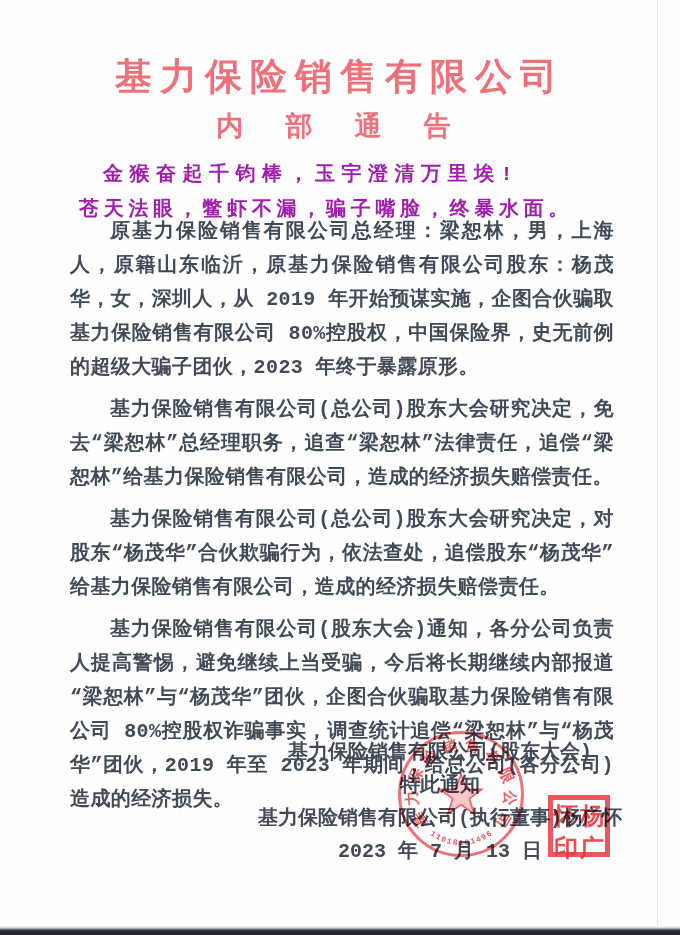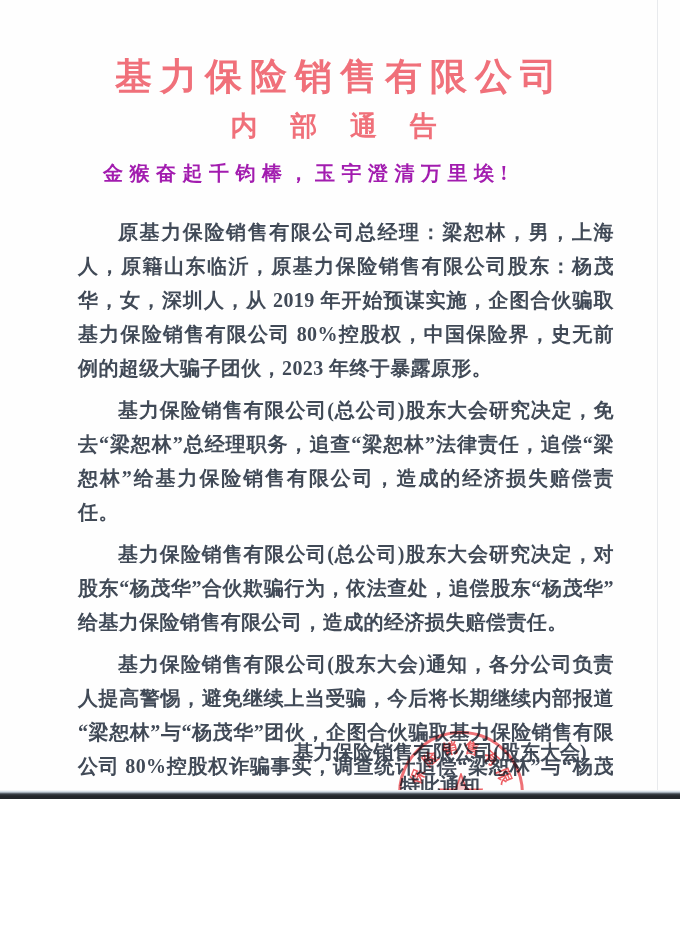--- a/index.html
+++ b/index.html
@@ -1,21 +1,21 @@
 <!DOCTYPE html>
 <html lang="zh"><head>
 <meta charset="utf-8">
 <style>
   html,body{margin:0;padding:0;background:#ffffff;}
   .page{
     position:relative;
-    width:680px;height:799px;
+    width:680px;height:935px;
     background:#fefefe;
     overflow:hidden;
-    font-family:Liberation Serif, serif;
+    font-family:Liberation Mono, monospace;
   }
   
   .title1,.title2{
     position:absolute;left:0;width:100%;
     text-align:center;
     color:#f0707a;
     font-weight:700;
     margin:0;
   }
   .title1{top:52px;font-size:37px;letter-spacing:8px;}
@@ -23,21 +23,21 @@
   
   .slogan{
     position:absolute;left:63px;right:66px;margin:0;
     color:#a21caf;font-weight:700;font-size:20px;
     white-space:nowrap;
   }
   .slogan1{top:160px;text-indent:40px;letter-spacing:6.5px;}
   .slogan2{top:195px;text-indent:16px;letter-spacing:4.7px;}
   
   .body{
-    position:absolute;top:215px;left:78px;right:66px;
+    position:absolute;top:215px;left:70px;right:66px;
     color:#414a57;
     font-size:20px;font-weight:600;
     line-height:34px;
     text-align:justify;
   }
   .body p{margin:0 0 8px 0;text-indent:2em;letter-spacing:0.4px;}
   
   .sign-block{
     position:absolute;top:736px;left:250px;width:380px;
     text-align:center;
@@ -100,20 +100,21 @@
 </style>
 </head>
 <body>
 
 <div class="page">
 
   <h1 class="title1">基力保险销售有限公司</h1>
   <h2 class="title2">内 部 通 告</h2>
 
   <p class="slogan slogan1">金猴奋起千钧棒，玉宇澄清万里埃!</p>
+  <p class="slogan slogan2">苍天法眼，鳖虾不漏，骗子嘴脸，终暴水面。</p>
 
   <div class="body">
     <p>原基力保险销售有限公司总经理：梁恕林，男，上海人，原籍山东临沂，原基力保险销售有限公司股东：杨茂华，女，深圳人，从 2019 年开始预谋实施，企图合伙骗取基力保险销售有限公司 80%控股权，中国保险界，史无前例的超级大骗子团伙，2023 年终于暴露原形。</p>
     <p>基力保险销售有限公司(总公司)股东大会研究决定，免去“梁恕林”总经理职务，追查“梁恕林”法律责任，追偿“梁恕林”给基力保险销售有限公司，造成的经济损失赔偿责任。</p>
     <p>基力保险销售有限公司(总公司)股东大会研究决定，对股东“杨茂华”合伙欺骗行为，依法查处，追偿股东“杨茂华”给基力保险销售有限公司，造成的经济损失赔偿责任。</p>
     <p>基力保险销售有限公司(股东大会)通知，各分公司负责人提高警惕，避免继续上当受骗，今后将长期继续内部报道“梁恕林”与“杨茂华”团伙，企图合伙骗取基力保险销售有限公司 80%控股权诈骗事实，调查统计追偿“梁恕林”与“杨茂华”团伙，2019 年至 2023 年期间，给总公司(各分公司)造成的经济损失。</p>
   </div>
 
   <div class="sign-block">
     <p>基力保险销售有限公司(股东大会)</p>

